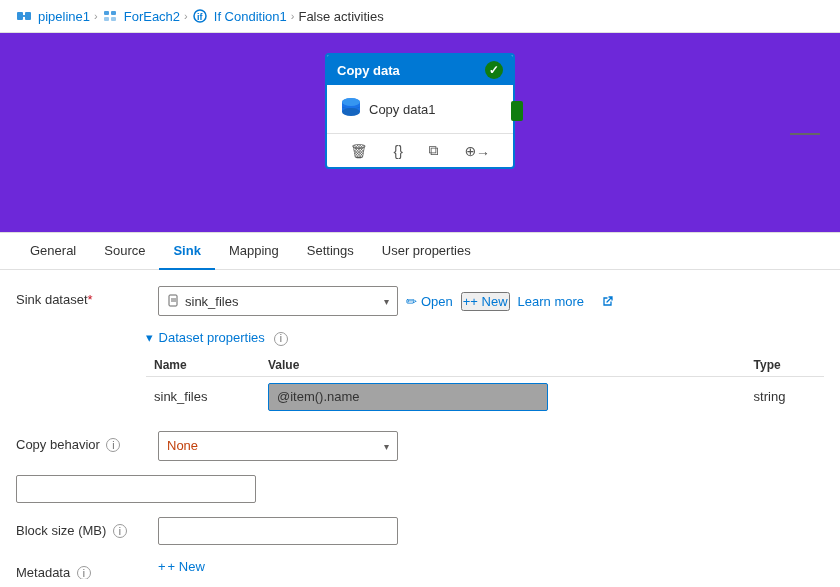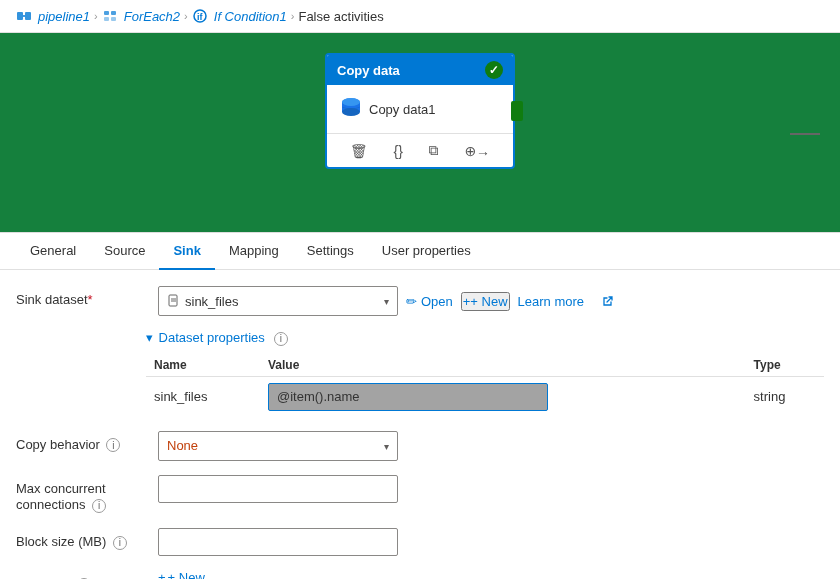--- a/index.html
+++ b/index.html
@@ -4,26 +4,26 @@
   <style>
     * { box-sizing: border-box; margin: 0; padding: 0; }
     body { font-family: 'Segoe UI', Arial, sans-serif; font-size: 13px; color: #333; background: #fff; width: 840px; height: 587px; overflow: hidden; }
 
     
     .breadcrumb-bar {
       display: flex; align-items: center; padding: 8px 16px; border-bottom: 1px solid #e0e0e0;
       font-size: 13px; color: #0078d4; gap: 4px;
     }
     .breadcrumb-sep { color: #999; font-size: 11px; }
-    .breadcrumb-item { cursor: pointer; font-style: italic; }
+    .breadcrumb-item { cursor: pointer; }
     .breadcrumb-last { color: #333; cursor: default; }
 
     
     .canvas-area {
-      background: #15803d;
+      background: #6d28d9;
       display: flex; justify-content: center; align-items: flex-start;
       padding: 20px 0;
       border-bottom: 1px solid #ddd;
       position: relative;
       height: 200px;
     }
 
     
     .copy-card {
       border: 2px solid #0078d4; border-radius: 4px; background: #fff;
@@ -270,25 +270,20 @@
         <option>None</option>
         <option>PreserveHierarchy</option>
         <option>FlattenHierarchy</option>
         <option>MergeFiles</option>
       </select>
       <span class="select-arrow">▾</span>
     </div>
   </div>
 
   <div class="form-row">
-    <div class="form-label" style="line-height:1.3">
-      <span>Max concurrent</span><br>
-      <span>connections</span>
-      <span class="info-icon">i</span>
-    </div>
     <input class="text-input" type="text" style="">
   </div>
 
   <div class="form-row">
     <div class="form-label">
       <span>Block size (MB)</span>
       <span class="info-icon">i</span>
     </div>
     <input class="text-input" type="text" style="">
   </div>

